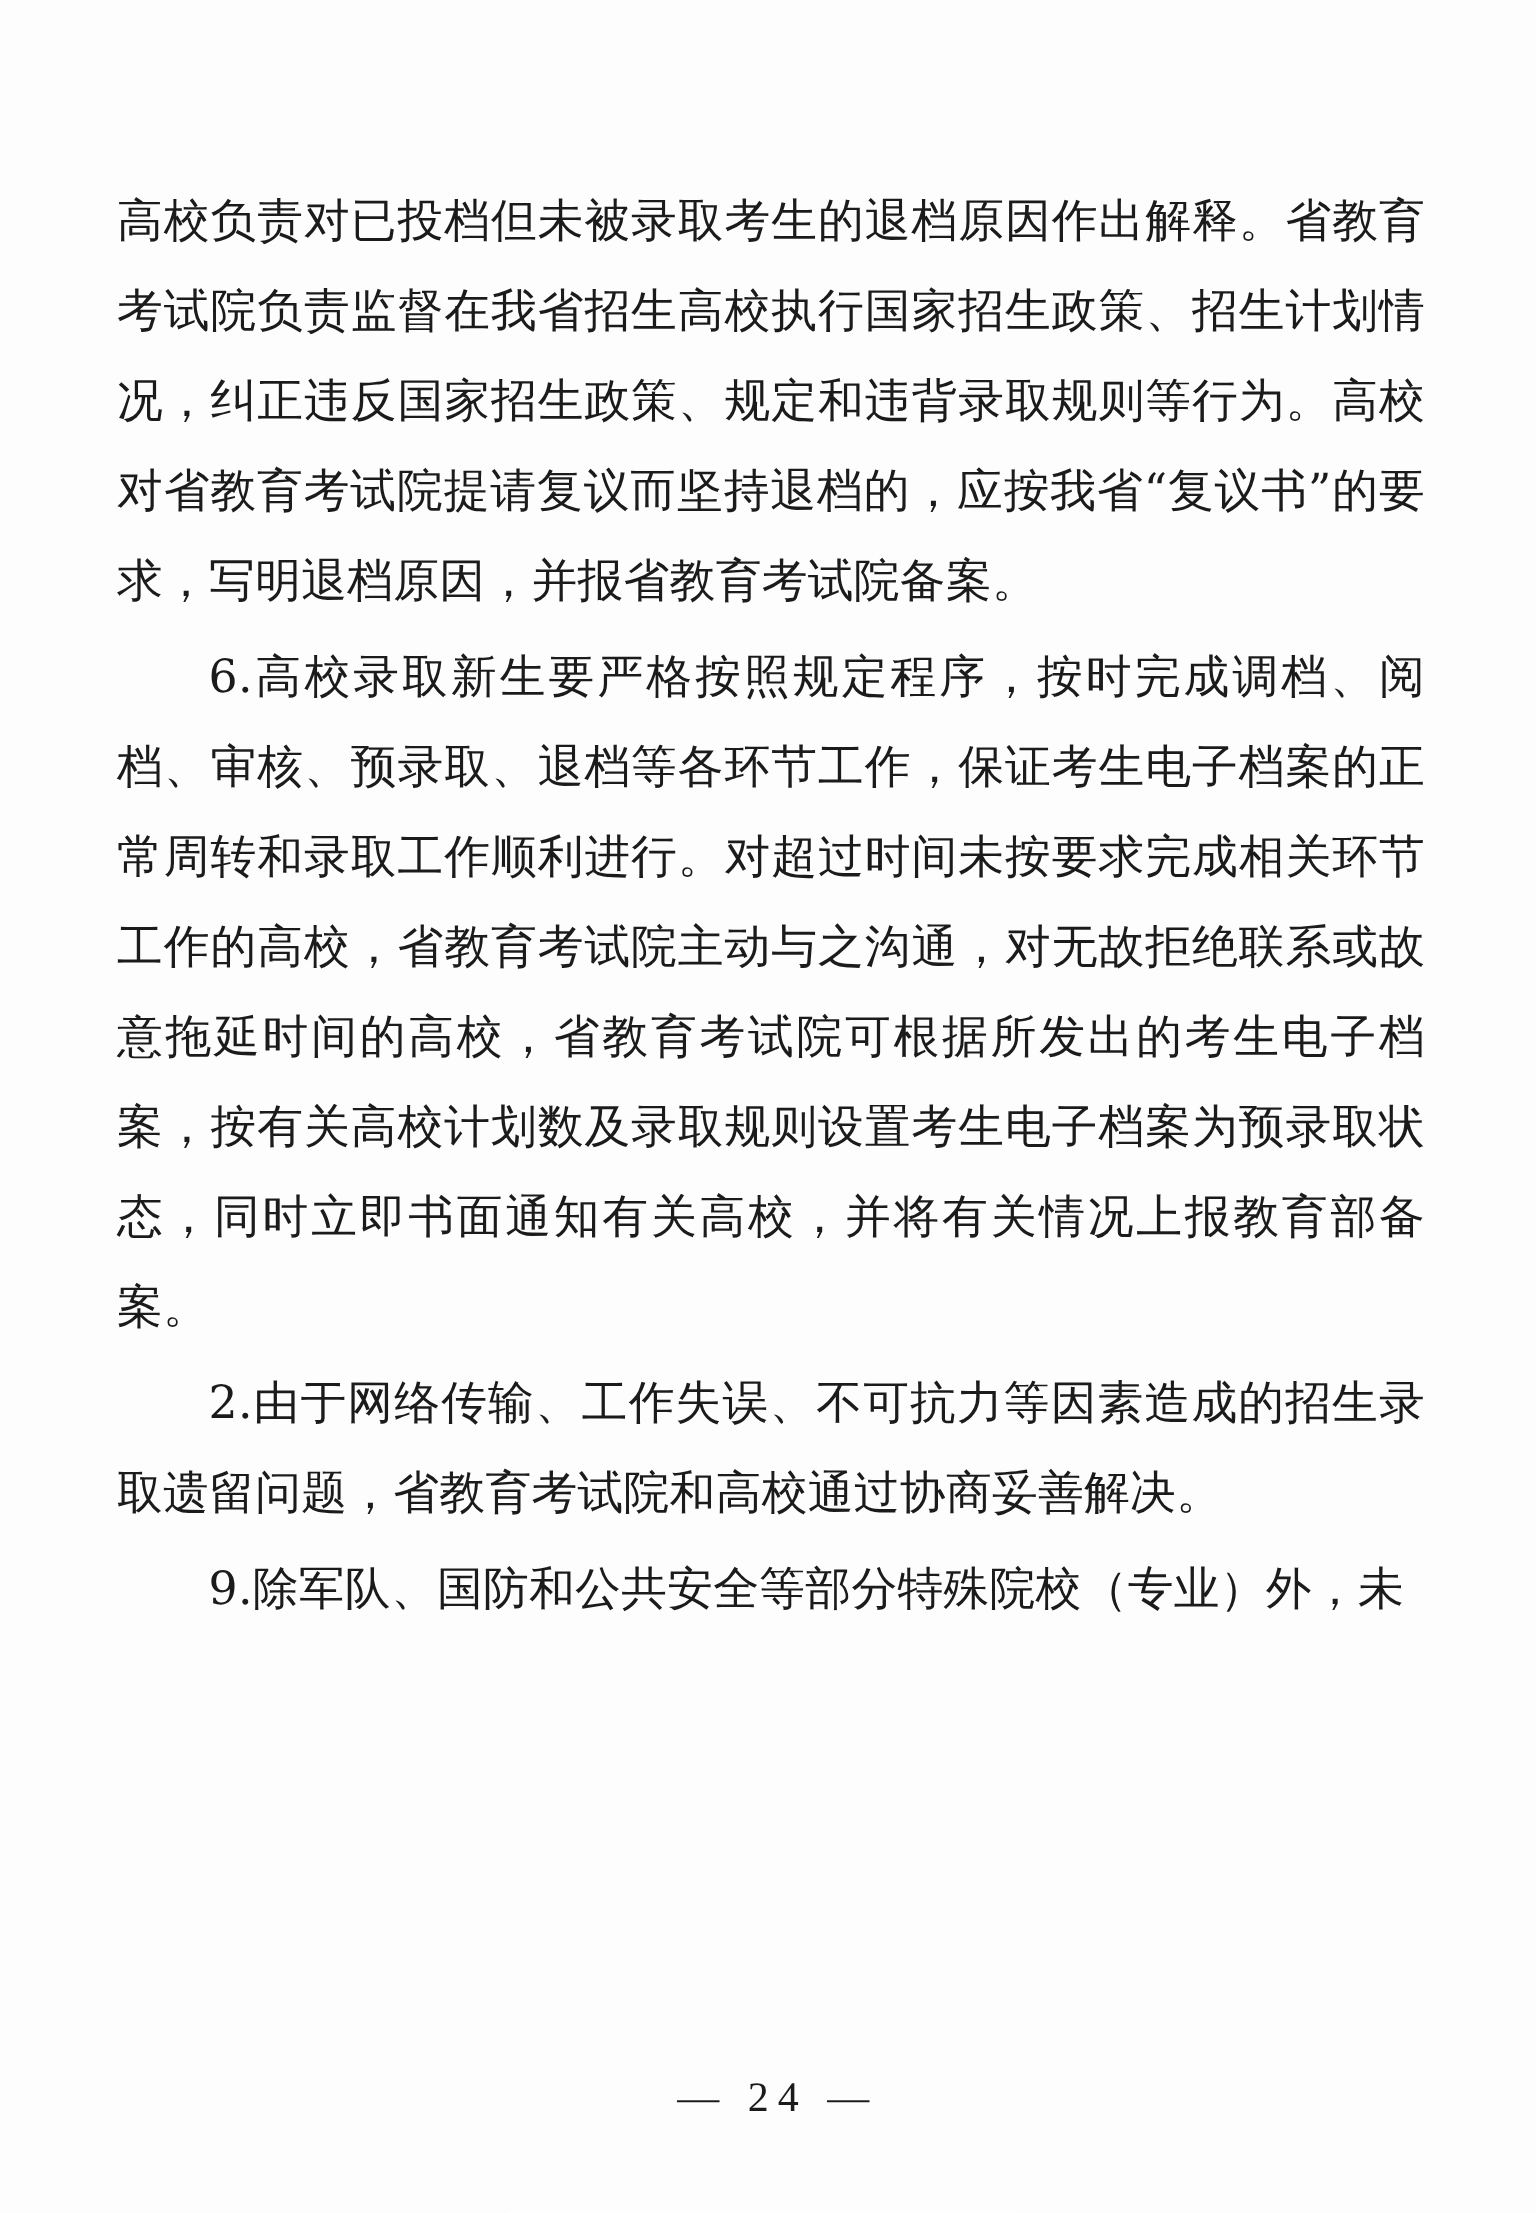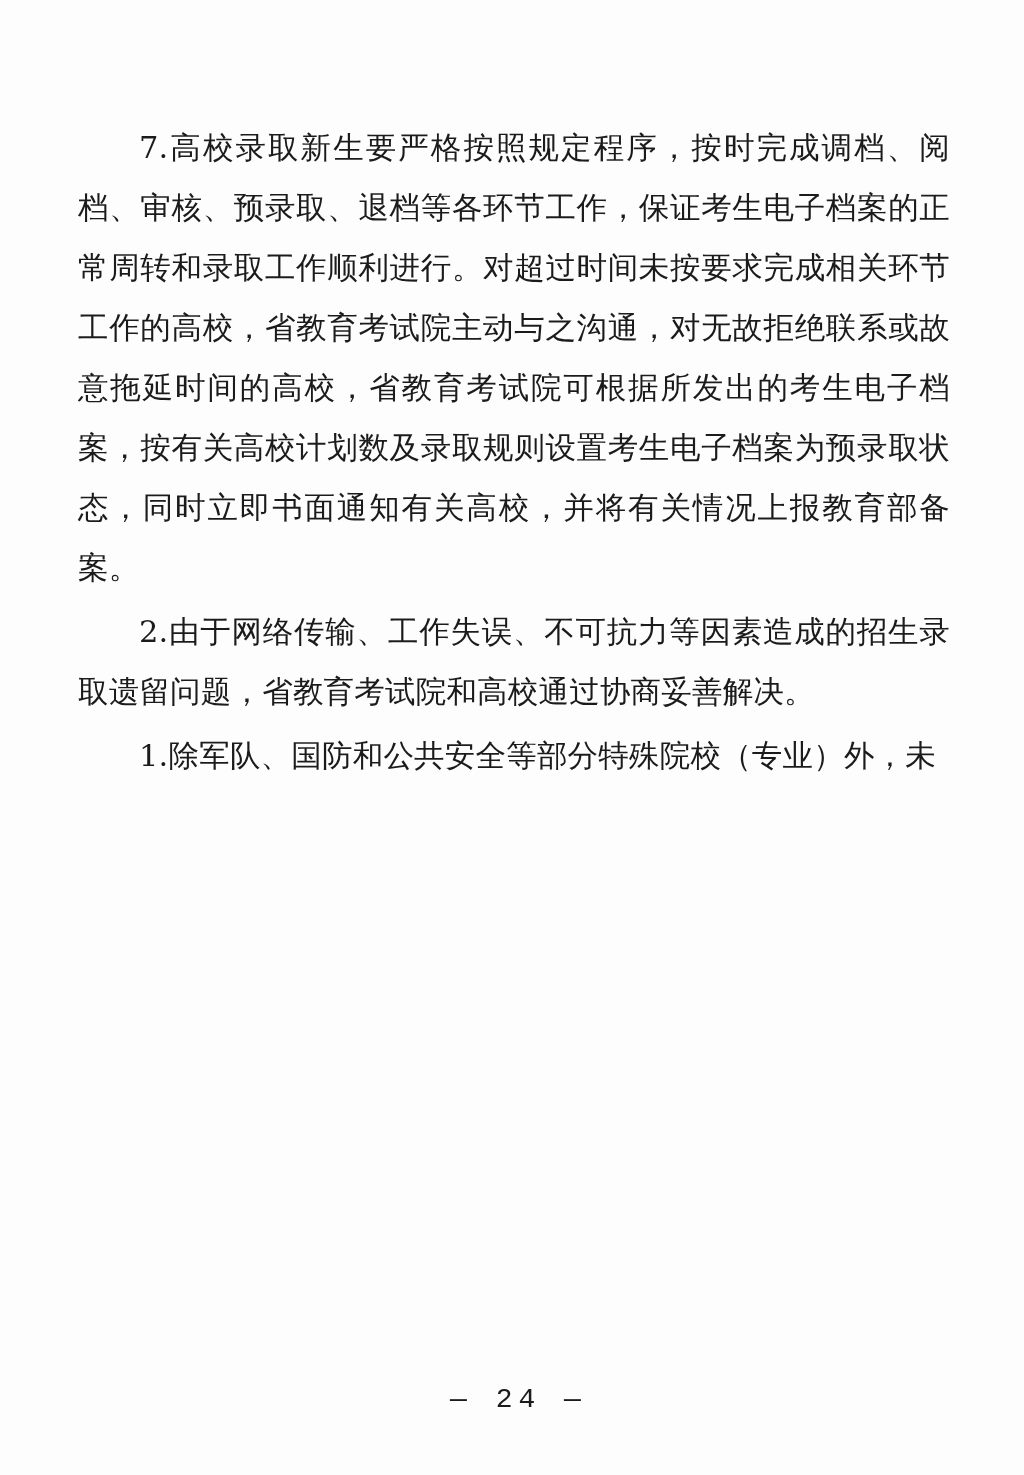--- a/index.html
+++ b/index.html
@@ -38,29 +38,30 @@
     position: absolute;
     left: 0;
     right: 0;
     bottom: 60px;
     text-align: center;
   }
   .page-number {
     font-size: 28px;
     color: #1b1b1b;
     letter-spacing: 6px;
-    font-family: Liberation Mono, monospace;
+    font-family: Liberation Serif, serif;
     margin-left: 13px;
   }
 </style>
 </head>
 <body>
 
 <div class="page">
   <div class="content">
-    <p class="para indent">7.高校录取新生要严格按照规定程序，按时完成调档、阅档、审核、预录取、退档等各环节工作，保证考生电子档案的正常周转和录取工作顺利进行。对超过时间未按要求完成相关环节工作的高校，省教育考试院主动与之沟通，对无故拒绝联系或故意拖延时间的高校，省教育考试院可根据所发出的考生电子档案，按有关高校计划数及录取规则设置考生电子档案为预录取状态，同时立即书面通知有关高校，并将有关情况上报教育部备案。</p>
+    <p class="para">高校负责对已投档但未被录取考生的退档原因作出解释。省教育考试院负责监督在我省招生高校执行国家招生政策、招生计划情况，纠正违反国家招生政策、规定和违背录取规则等行为。高校对省教育考试院提请复议而坚持退档的，应按我省“复议书”的要求，写明退档原因，并报省教育考试院备案。</p>
+    <p class="para indent">6.高校录取新生要严格按照规定程序，按时完成调档、阅档、审核、预录取、退档等各环节工作，保证考生电子档案的正常周转和录取工作顺利进行。对超过时间未按要求完成相关环节工作的高校，省教育考试院主动与之沟通，对无故拒绝联系或故意拖延时间的高校，省教育考试院可根据所发出的考生电子档案，按有关高校计划数及录取规则设置考生电子档案为预录取状态，同时立即书面通知有关高校，并将有关情况上报教育部备案。</p>
     <p class="para indent">2.由于网络传输、工作失误、不可抗力等因素造成的招生录取遗留问题，省教育考试院和高校通过协商妥善解决。</p>
-    <p class="para indent">1.除军队、国防和公共安全等部分特殊院校（专业）外，未</p>
+    <p class="para indent">9.除军队、国防和公共安全等部分特殊院校（专业）外，未</p>
   </div>
   <div class="footer">
     <span class="page-number">— 24 —</span>
   </div>
 </div>
 
 </body></html>

